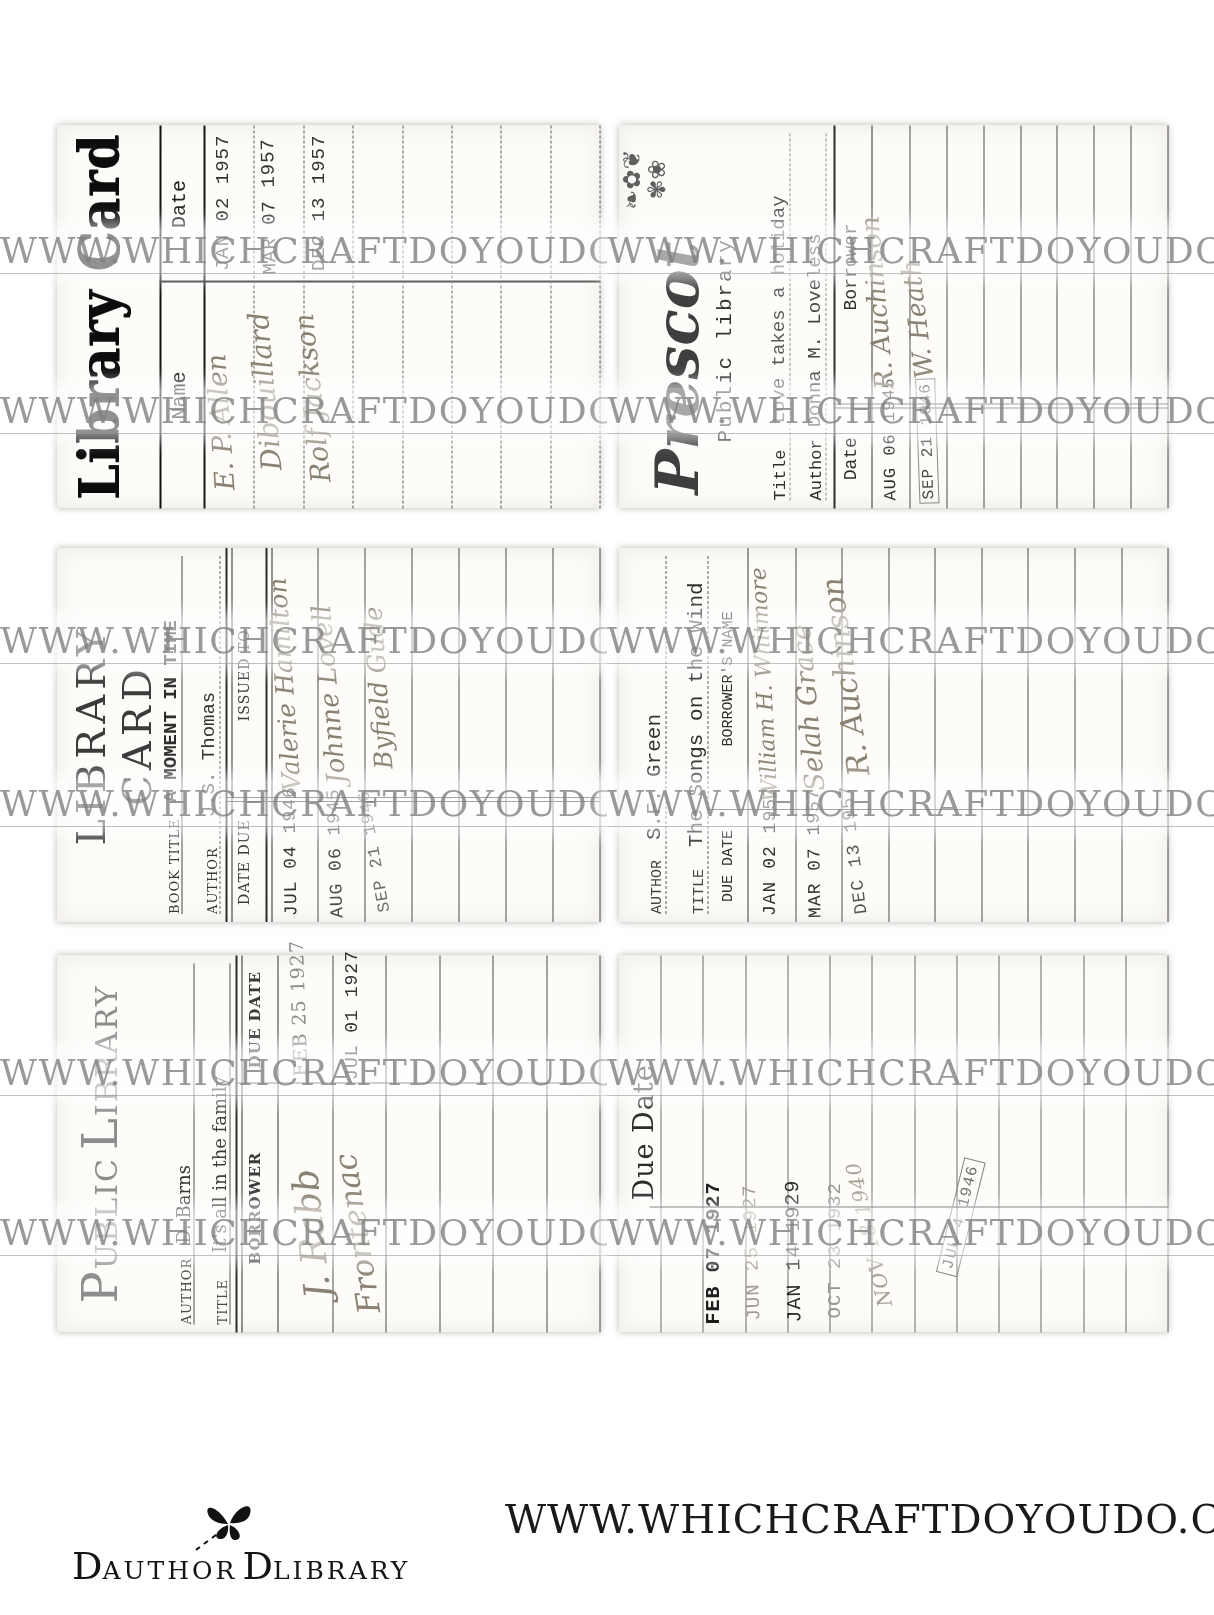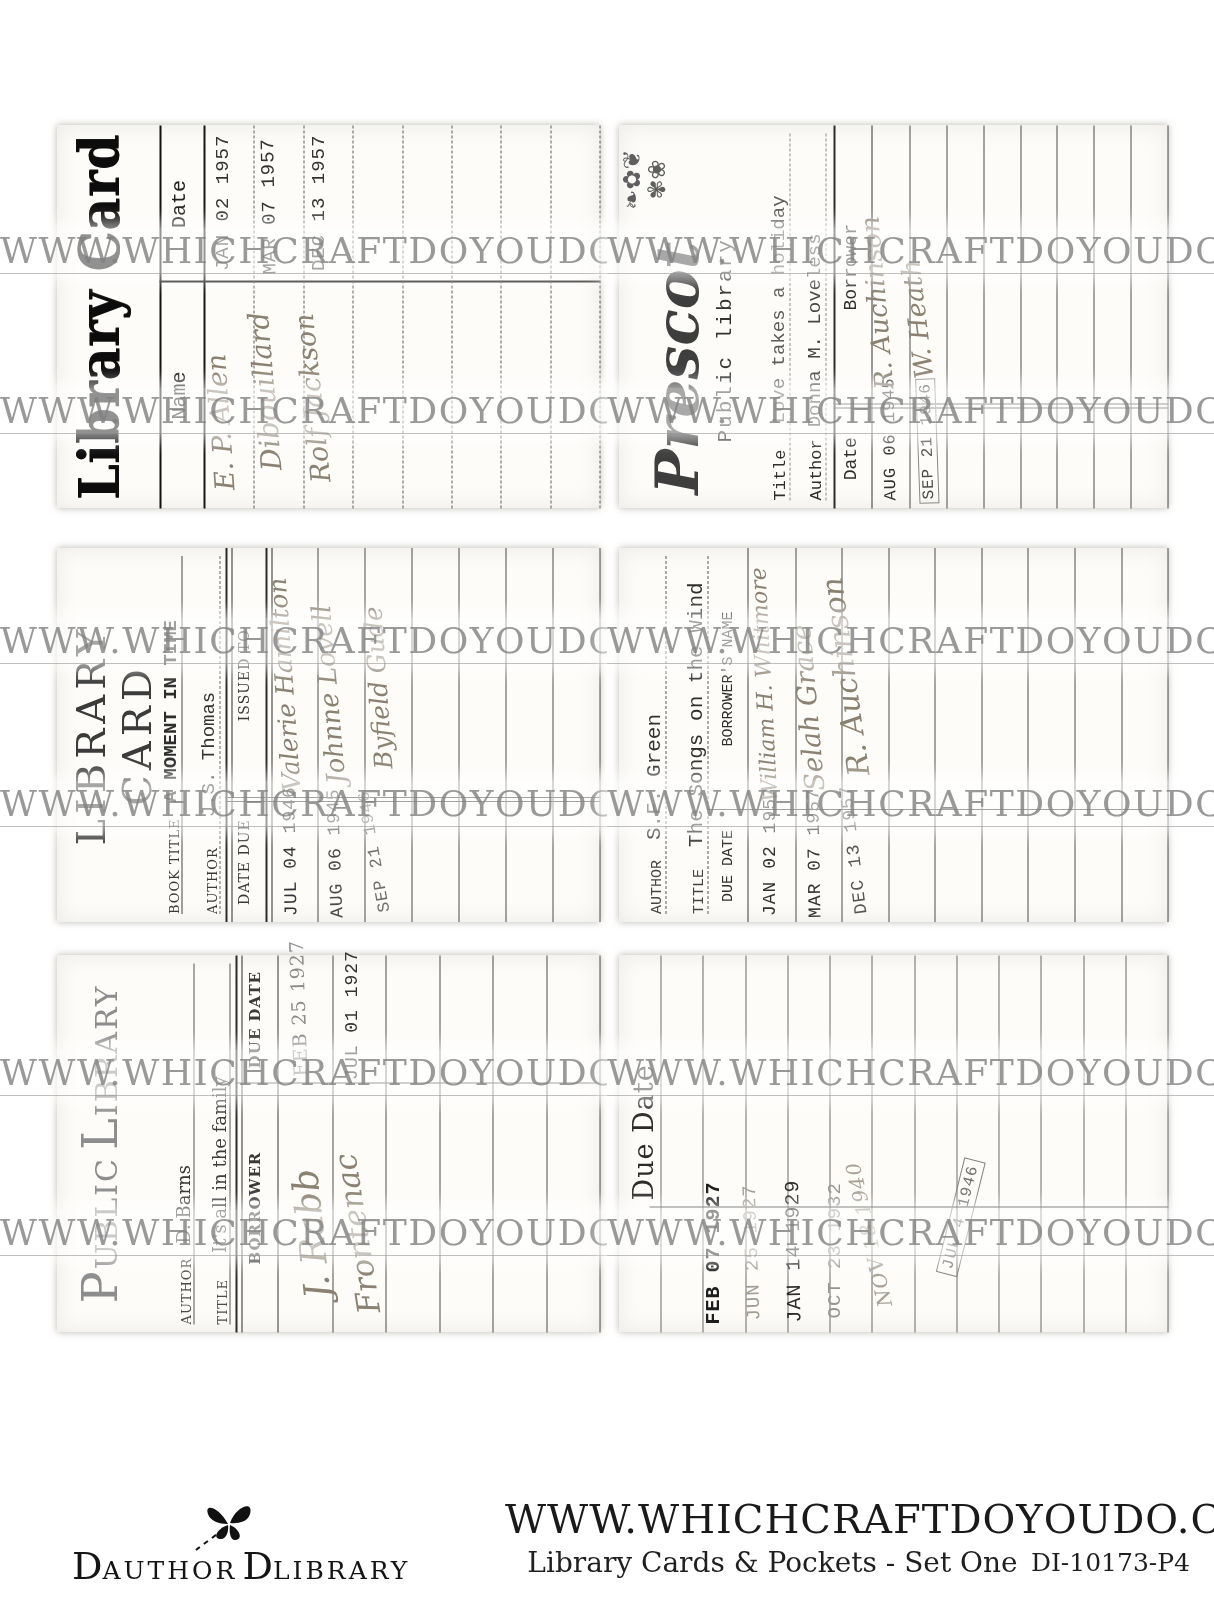--- a/index.html
+++ b/index.html
@@ -288,19 +288,15 @@
       <path d="M54 35 C62 38 68 48 60 50 C54 51 53 42 54 35 Z" fill="#111"></path>
       <path d="M20 60 C30 52 42 44 51 36" stroke="#111" stroke-width="2" fill="none" stroke-dasharray="5 5"></path>
     </svg>
     <div class="logo-text">
       <span class="big">D</span><span class="small">AUTHOR</span>
       <span class="big">D</span><span class="small">LIBRARY</span>
     </div>
   </div>
   <div class="footer-right">
     <div class="site-url">WWW.WHICHCRAFTDOYOUDO.COM</div>
-    <div class="product-row">
-      <div class="product-title">Library Cards &amp; Pockets - Set One</div>
-      <div class="product-code">DI-10173-P4</div>
-    </div>
   </div>
 
 </div>
 
 </body></html>

